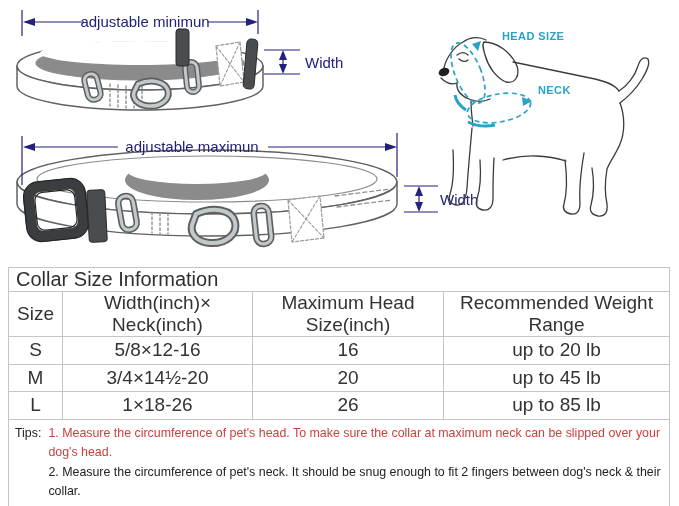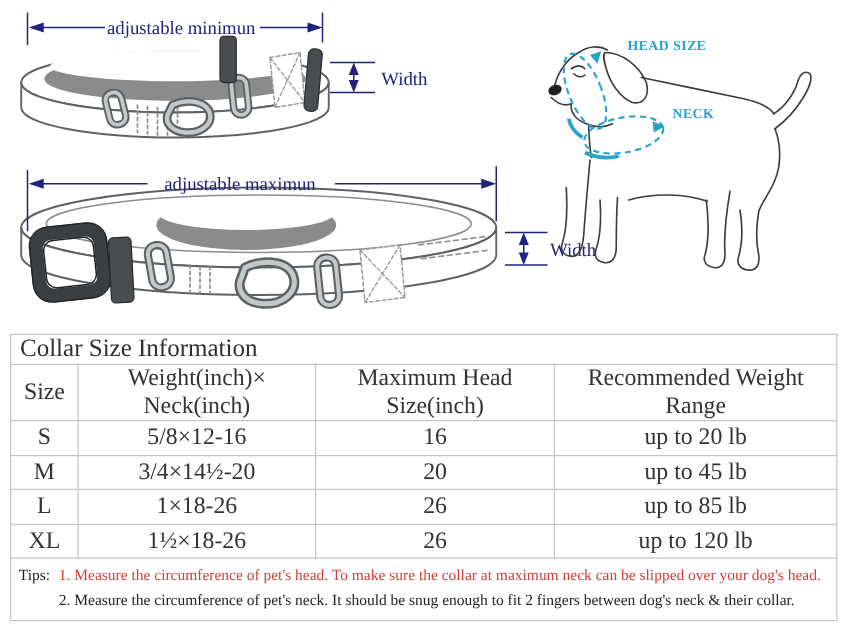--- a/index.html
+++ b/index.html
@@ -1,18 +1,18 @@
 <!DOCTYPE html>
 <html><head>
 <meta charset="utf-8">
 <style>
   html,body{margin:0;padding:0;background:#fff;}
   .canvas{
     position:relative;width:679px;height:506px;background:#fff;overflow:hidden;
-    font-family:Liberation Serif, serif;color:#333;
+    font-family:Liberation Sans, sans-serif;color:#333;
   }
   .diagram-svg{position:absolute;top:0;left:0;}
   .dim-text{font-size:15px;fill:#22227c;}
   .loop-text{font-size:11px;font-weight:bold;fill:#2aa2c8;letter-spacing:.4px;}
   .info-box{position:absolute;top:267px;left:8px;width:662px;box-sizing:border-box;}
   .info-title{
     box-sizing:border-box;border:1px solid #c5c5c5;border-bottom:0;
     height:24px;line-height:23px;padding-left:7px;font-size:20px;color:#2f2f2f;
   }
   table.size-table{width:100%;border-collapse:collapse;table-layout:fixed;}
@@ -192,21 +192,21 @@
     <table class="size-table">
       <colgroup>
         <col style="width:54px">
           <col style="width:190px">
           <col style="width:191px">
           <col>
       </colgroup>
       <thead>
         <tr>
           <th>Size</th>
-          <th>Weight(inch)× Neck(inch)</th>
+          <th>Width(inch)× Neck(inch)</th>
           <th>Maximum Head Size(inch)</th>
           <th>Recommended Weight Range</th>
         </tr>
       </thead>
       <tbody>
         <tr>
           <td>S</td>
           <td>5/8×12-16</td>
           <td>16</td>
           <td>up to 20 lb</td>
@@ -215,26 +215,20 @@
           <td>M</td>
           <td>3/4×14½-20</td>
           <td>20</td>
           <td>up to 45 lb</td>
         </tr>
         <tr>
           <td>L</td>
           <td>1×18-26</td>
           <td>26</td>
           <td>up to 85 lb</td>
-        </tr>
-        <tr>
-          <td>XL</td>
-          <td>1½×18-26</td>
-          <td>26</td>
-          <td>up to 120 lb</td>
         </tr>
       </tbody>
     </table>
 
     <div class="tips">
       <span class="tips-label">Tips:</span>
       <div class="tips-lines">
         <div class="tip-red">1. Measure the circumference of pet's head.  To make sure the collar at maximum neck can be slipped over your dog's head.</div>
         <div class="tip-black">2. Measure the circumference of pet's neck. It should be snug enough to fit 2 fingers between dog's neck &amp; their collar.</div>
       </div>

